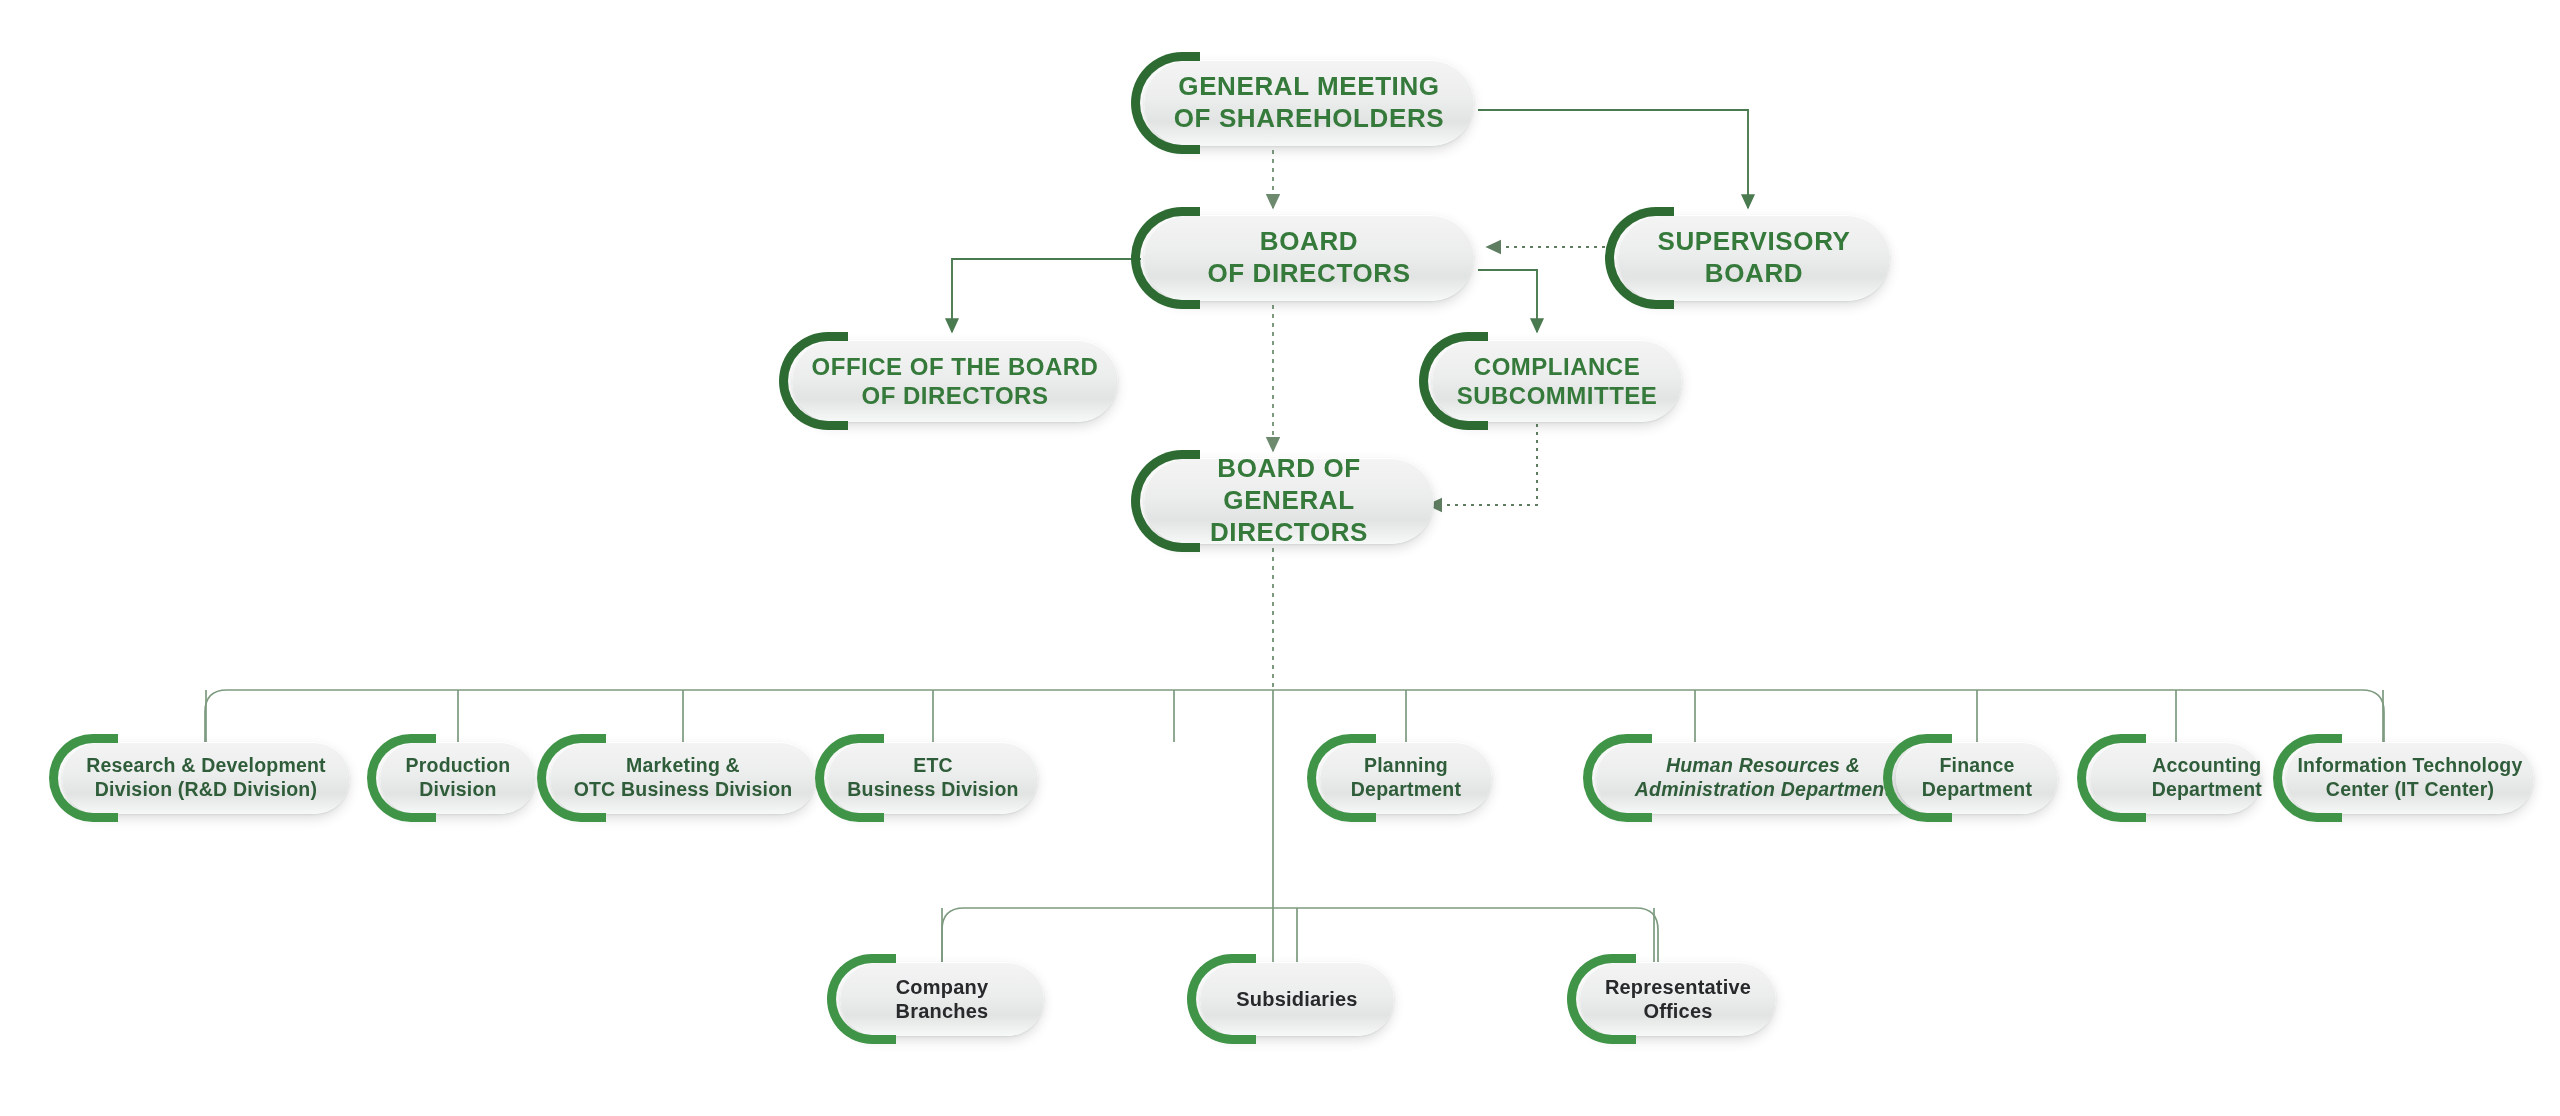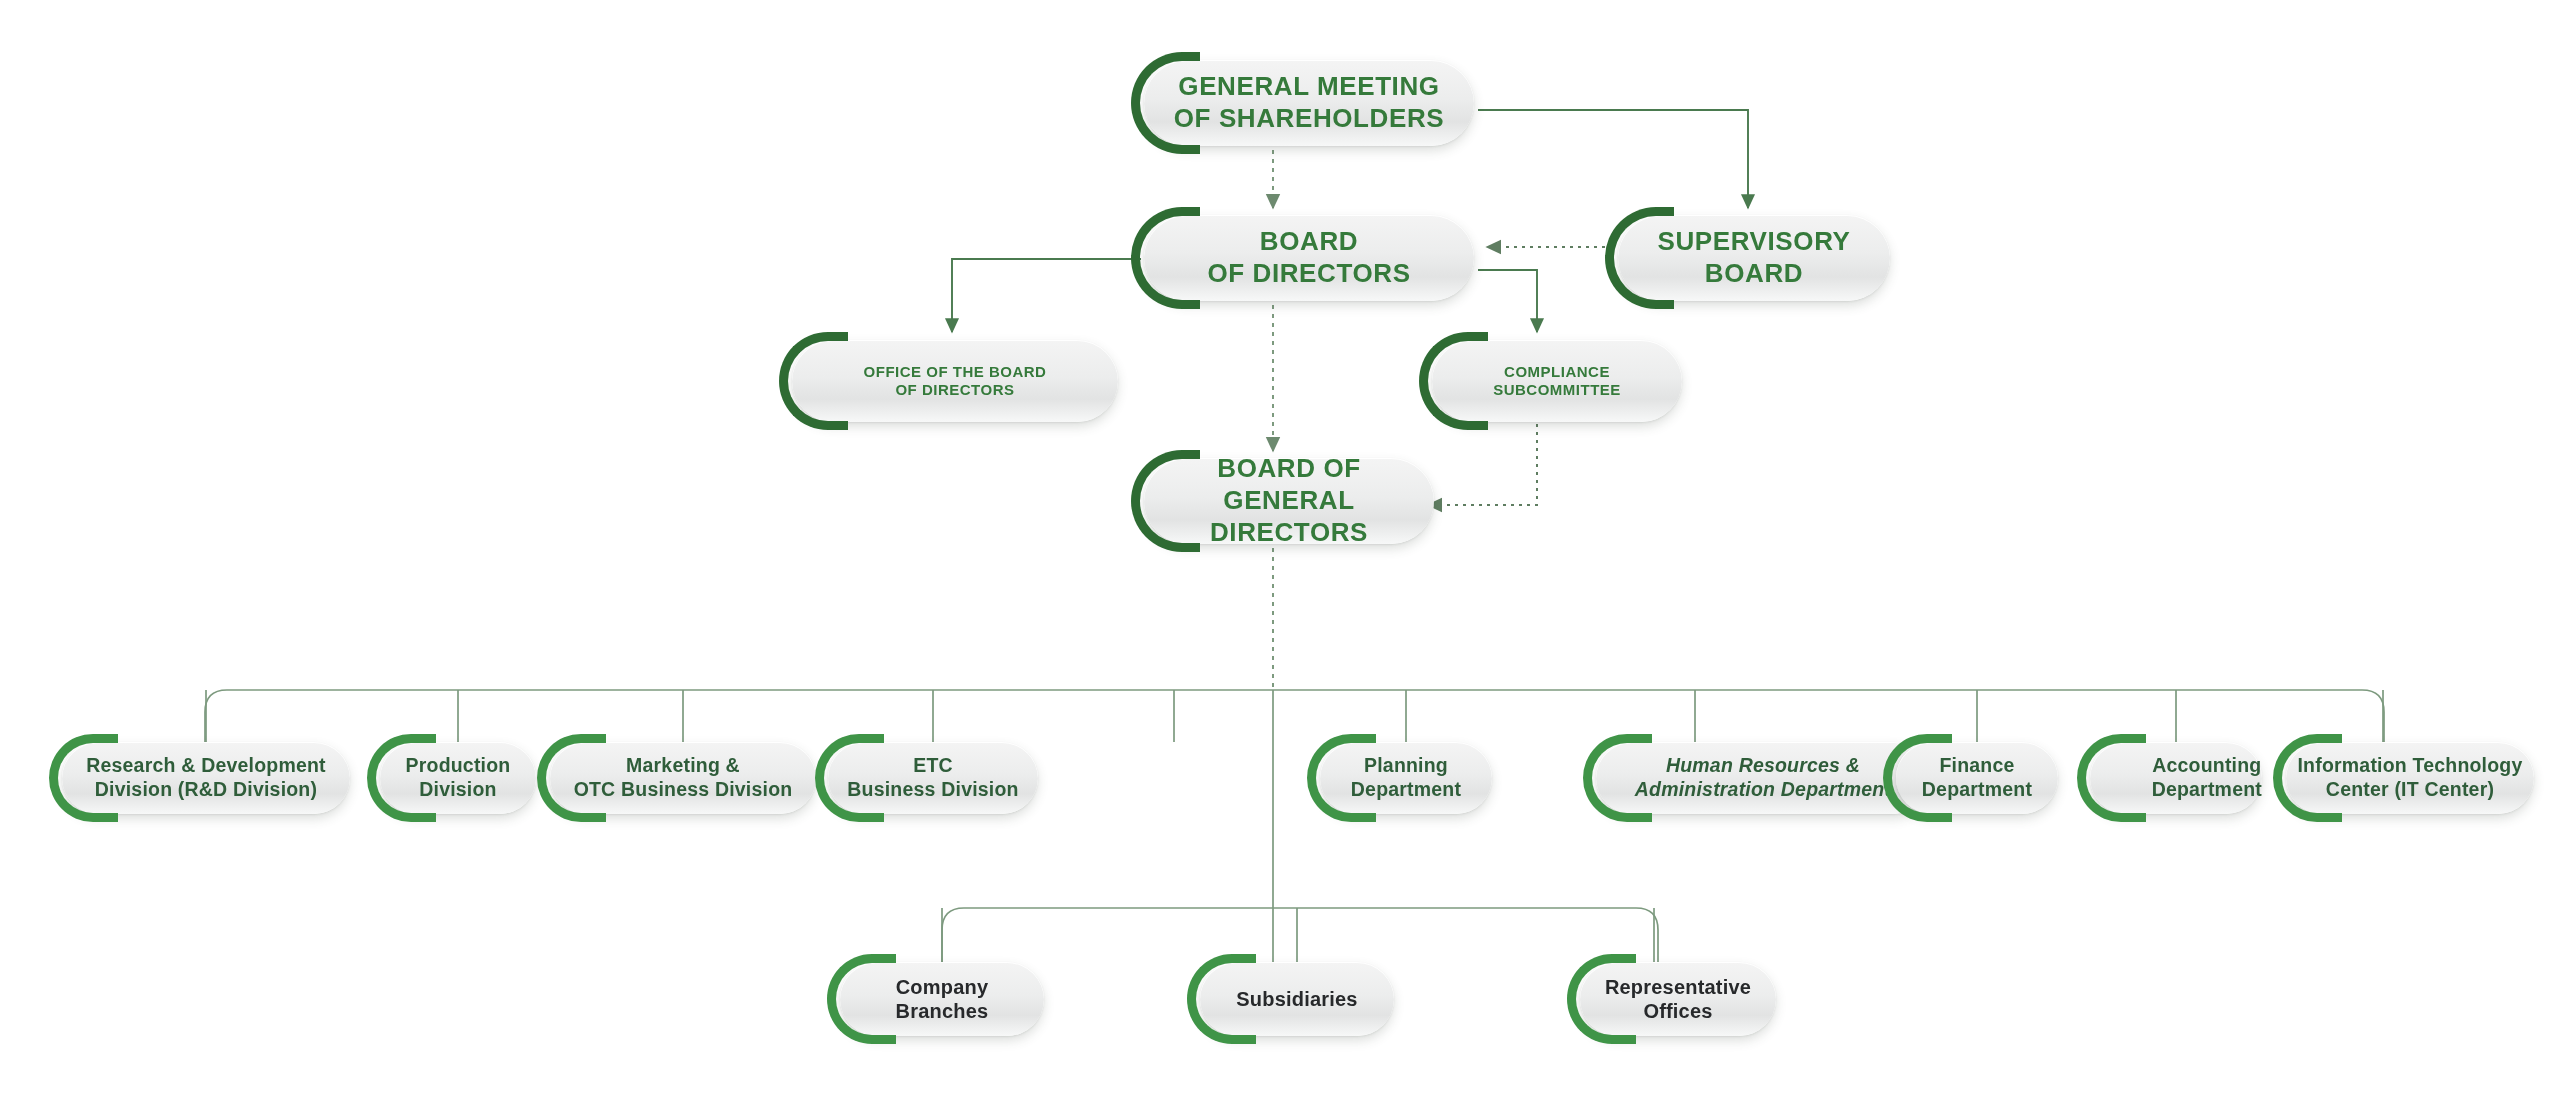--- a/index.html
+++ b/index.html
@@ -74,21 +74,21 @@
     color: #357a3b;
     font-weight: 700;
     font-size: 26px;
     letter-spacing: 0.6px;
   }
   
   .tier-committee { --arc: #2e6b33; }
   .tier-committee .label {
     color: #357a3b;
     font-weight: 700;
-    font-size: 15px;
+    font-size: 24px;
     letter-spacing: 0.5px;
   }
   
   .tier-division { --arc: #3f9447; }
   .tier-division .label {
     color: #2f5d3a;
     font-weight: 600;
     font-size: 19.5px;
   }
   

